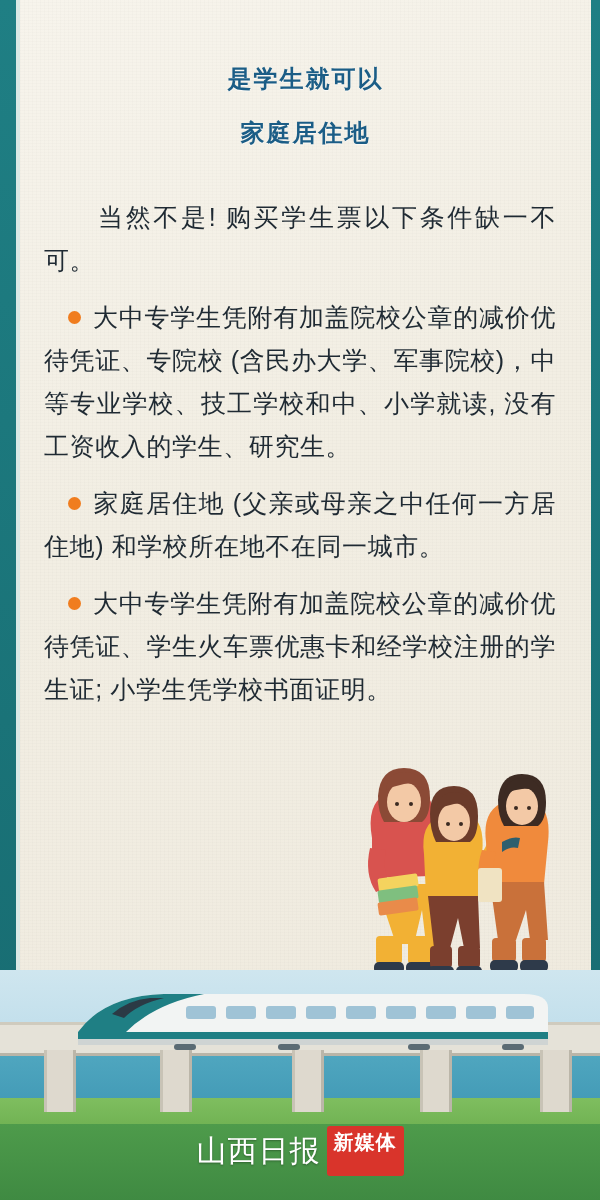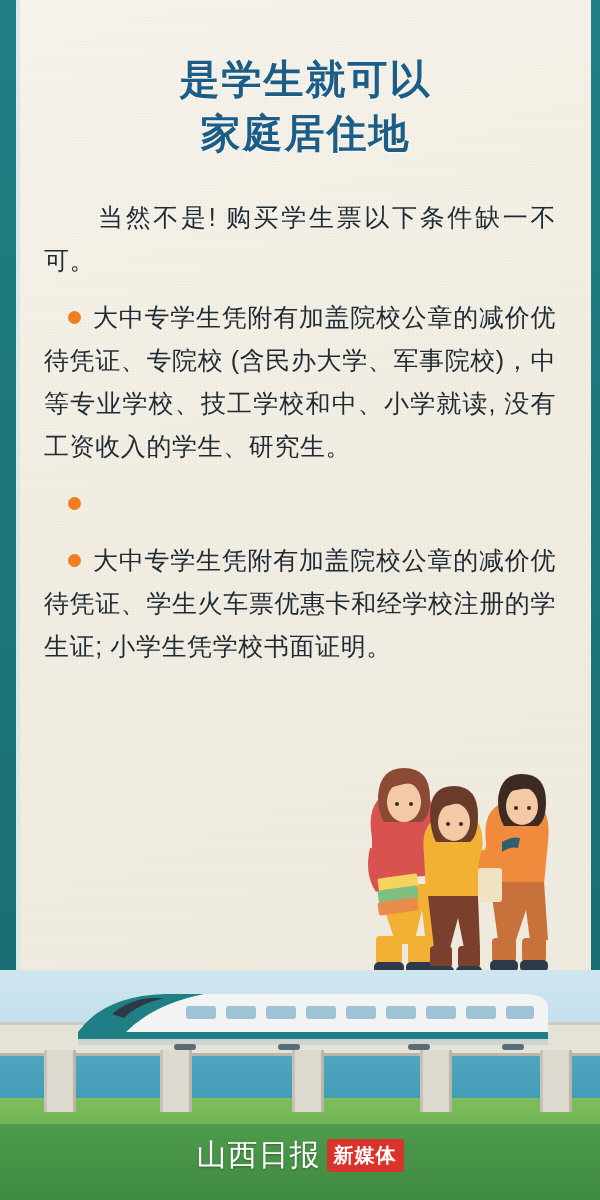--- a/index.html
+++ b/index.html
@@ -53,21 +53,21 @@
   
   .title-block {
     position: absolute;
     top: 52px;
     left: 20px;
     right: 9px;
     text-align: center;
     z-index: 5;
   }
   .title-line {
-    font-size: 40px;
+    font-size: 24px;
     line-height: 54px;
     font-weight: bold;
     color: #1b5d86;
     letter-spacing: 2px;
     text-shadow: 0 1px 0 rgba(255,255,255,0.6);
   }
 
   
   .content {
     position: absolute;
@@ -192,21 +192,21 @@
     text-shadow: 0 1px 2px rgba(0,0,0,0.35);
   }
   .logo-badge {
     display: inline-block;
     vertical-align: middle;
     margin-left: 6px;
     background: #d9342b;
     color: #ffffff;
     font-size: 20px;
     font-weight: bold;
-    padding: 3px 7px 3px 7px;
+    padding: 3px 7px 20px 7px;
     border-radius: 3px;
     letter-spacing: 1px;
   }
 </style>
 </head>
 <body>
 
 <div id="poster">
 
   <div class="paper-bg"></div>
@@ -221,21 +221,21 @@
 
   <div class="content">
 
     <div class="para indent">当然不是! 购买学生票以下条件缺一不可。</div>
 
     <div class="para bullet-para">
       <span class="dot"></span><span>大中专学生凭附有加盖院校公章的减价优待凭证、专院校 (含民办大学、军事院校)，中等专业学校、技工学校和中、小学就读, 没有工资收入的学生、研究生。</span>
     </div>
 
     <div class="para bullet-para">
-      <span class="dot"></span>
+      <span class="dot"></span><span>家庭居住地 (父亲或母亲之中任何一方居住地) 和学校所在地不在同一城市。</span>
     </div>
 
     <div class="para bullet-para">
       <span class="dot"></span><span>大中专学生凭附有加盖院校公章的减价优待凭证、学生火车票优惠卡和经学校注册的学生证; 小学生凭学校书面证明。</span>
     </div>
 
 
   </div>
 
   <svg class="students" viewBox="0 0 218 272">

